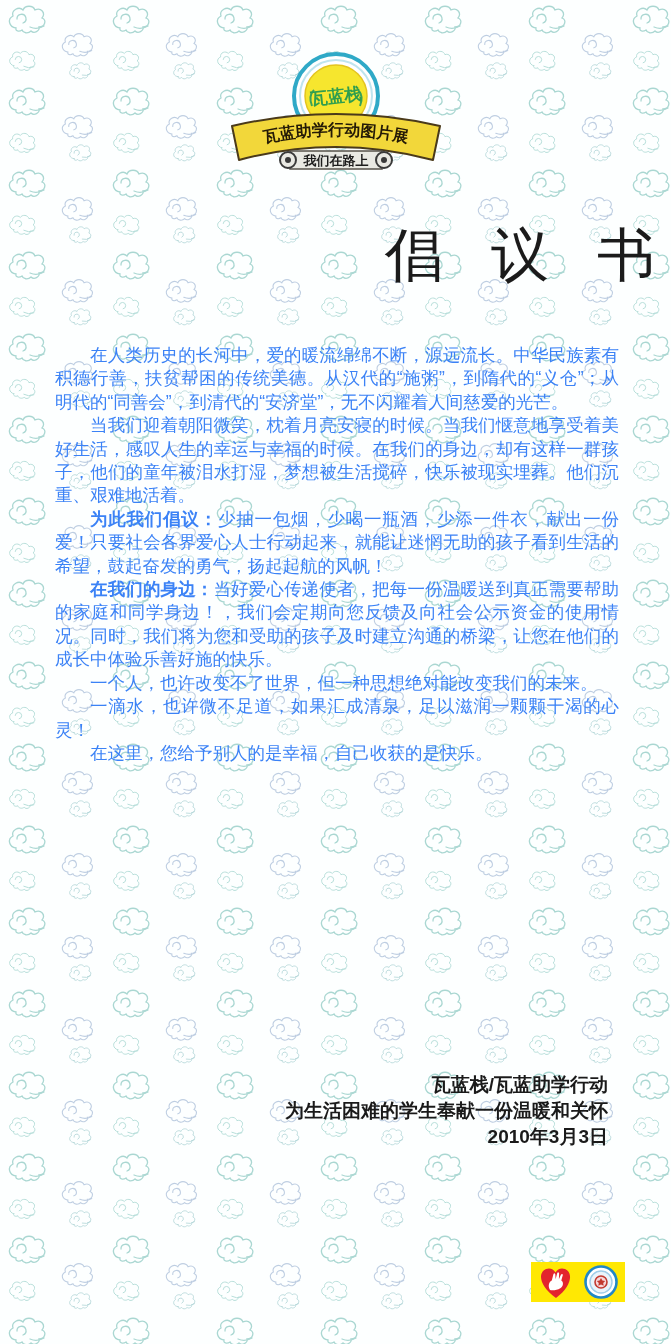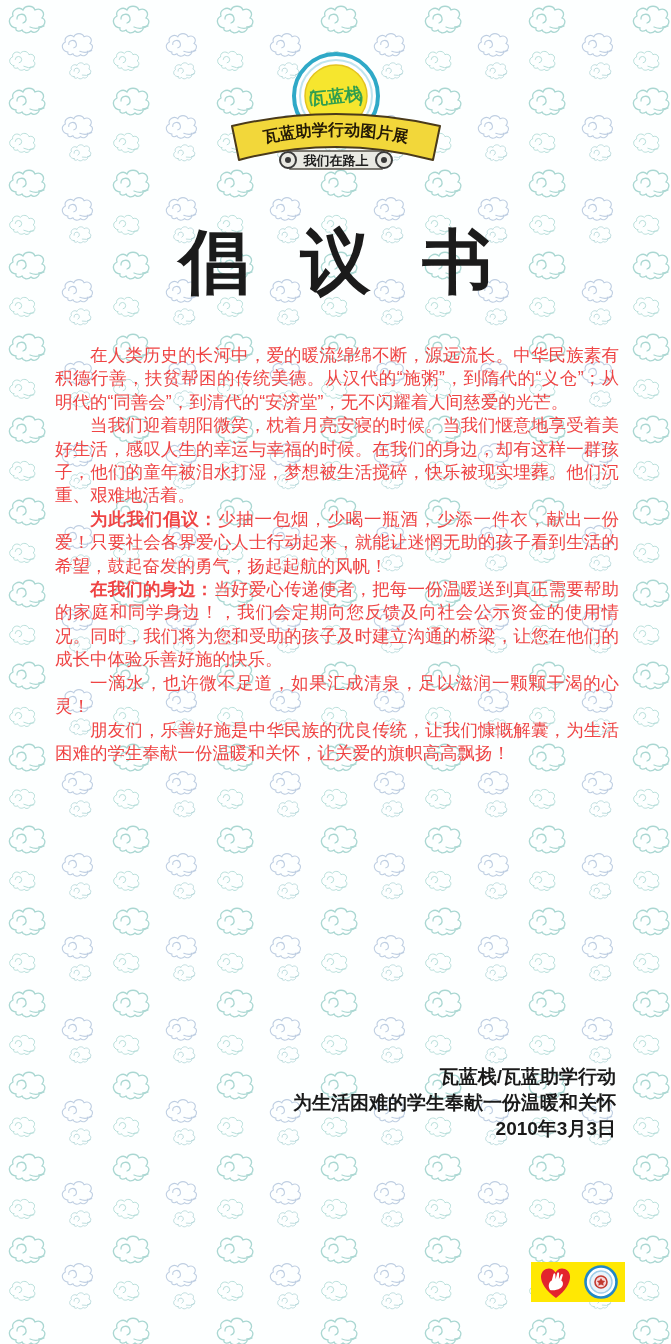--- a/index.html
+++ b/index.html
@@ -5,32 +5,32 @@
   html,body{margin:0;padding:0;background:#e8e8e8;}
   .page{
     position:relative;width:671px;height:1344px;overflow:hidden;
     background:#fdffff;font-family:"Liberation Sans",sans-serif;
     margin:0 auto;
   }
   .bg{position:absolute;left:0;top:0;}
   .logo{position:absolute;top:48px;left:50%;transform:translateX(-50%);}
   .title{
     position:absolute;top:220px;left:0;width:100%;margin:0;
-    text-align:center;font-size:70px;font-weight:700;color:#1b1b1b;
+    text-align:right;font-size:58px;font-weight:400;color:#1b1b1b;
     letter-spacing:16px;text-indent:16px;line-height:1.2;
   }
   .content{
     position:absolute;top:344px;left:55px;width:564px;
-    color:#ef4444;font-size:17.5px;line-height:23.4px;
+    color:#3b82f6;font-size:17.5px;line-height:23.4px;
     text-align:justify;font-weight:500;
   }
   .content p{margin:0;text-indent:35px;}
   .content b{font-weight:800;font-family:Liberation Serif, serif;}
   .signature{
-    position:absolute;top:1062px;right:53px;margin:2px;
+    position:absolute;top:1062px;right:53px;margin:10px;
     text-align:right;font-weight:800;font-size:19px;line-height:26px;color:#1a1a1a;
     list-style:none;padding:0;
   }
   .badges{position:absolute;left:531px;top:1262px;}
 </style>
 </head>
 <body>
 
 <div class="page">
 
@@ -87,22 +87,23 @@
   </svg>
 
   <h1 class="title">倡 议 书</h1>
 
   <main class="content">
     <div>
         <p><span>在人类历史的长河中，爱的暖流绵绵不断，源远流长。中华民族素有积德行善，扶贫帮困的传统美德。从汉代的“施粥”，到隋代的“义仓”；从明代的“同善会”，到清代的“安济堂”，无不闪耀着人间慈爱的光芒。</span></p>
         <p><span>当我们迎着朝阳微笑，枕着月亮安寝的时候。当我们惬意地享受着美好生活，感叹人生的幸运与幸福的时候。在我们的身边，却有这样一群孩子，他们的童年被泪水打湿，梦想被生活搅碎，快乐被现实埋葬。他们沉重、艰难地活着。</span></p>
         <p><b>为此我们倡议：</b><span>少抽一包烟，少喝一瓶酒，少添一件衣，献出一份爱！只要社会各界爱心人士行动起来，就能让迷惘无助的孩子看到生活的希望，鼓起奋发的勇气，扬起起航的风帆！</span></p>
         <p><b>在我们的身边：</b><span>当好爱心传递使者，把每一份温暖送到真正需要帮助的家庭和同学身边！，我们会定期向您反馈及向社会公示资金的使用情况。同时，我们将为您和受助的孩子及时建立沟通的桥梁，让您在他们的成长中体验乐善好施的快乐。</span></p>
+        <p><span>一个人，也许改变不了世界，但一种思想绝对能改变我们的未来。</span></p>
         <p><span>一滴水，也许微不足道，如果汇成清泉，足以滋润一颗颗干渴的心灵！</span></p>
-        <p><span>朋友们，乐善好施是中华民族的优良传统，让我们慷慨解囊，为生活困难的学生奉献一份温暖和关怀，让关爱的旗帜高高飘扬！</span></p>
+        <p><span>在这里，您给予别人的是幸福，自己收获的是快乐。</span></p>
       </div>
   </main>
 
   <div class="signature">
     <div>瓦蓝栈/瓦蓝助学行动</div>
     <div>为生活困难的学生奉献一份温暖和关怀</div>
     <div>2010年3月3日</div>
   </div>
 
   <svg class="badges" width="94" height="40" viewBox="0 0 94 40">

